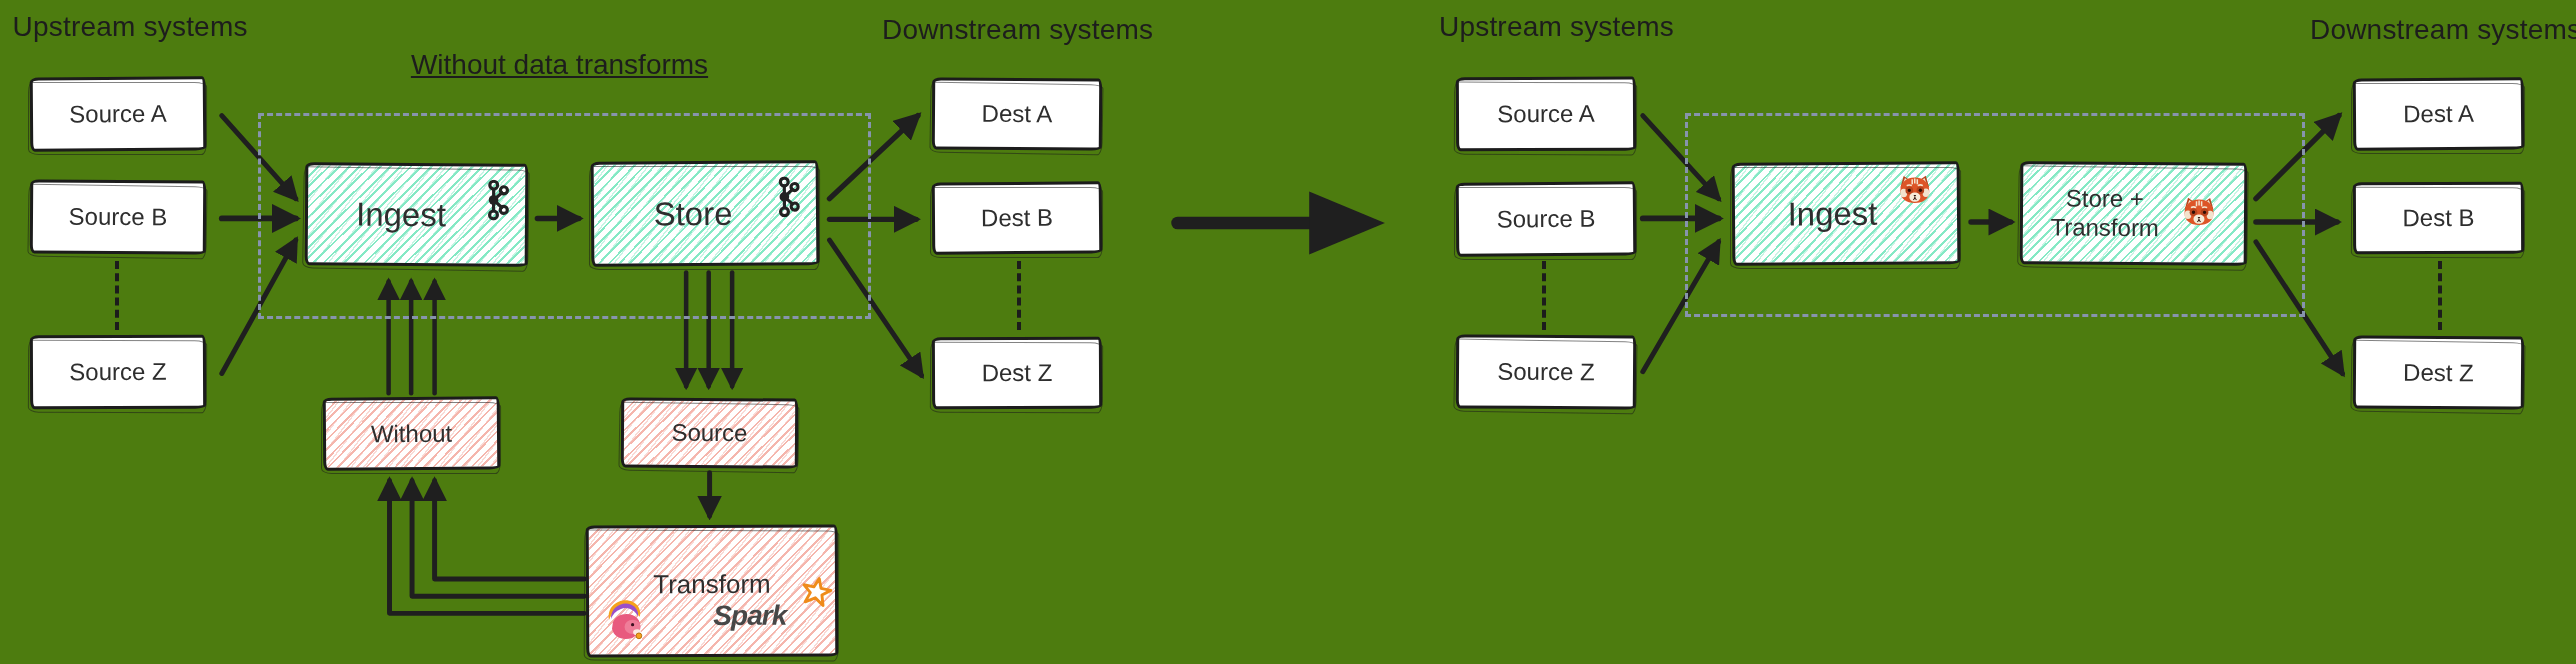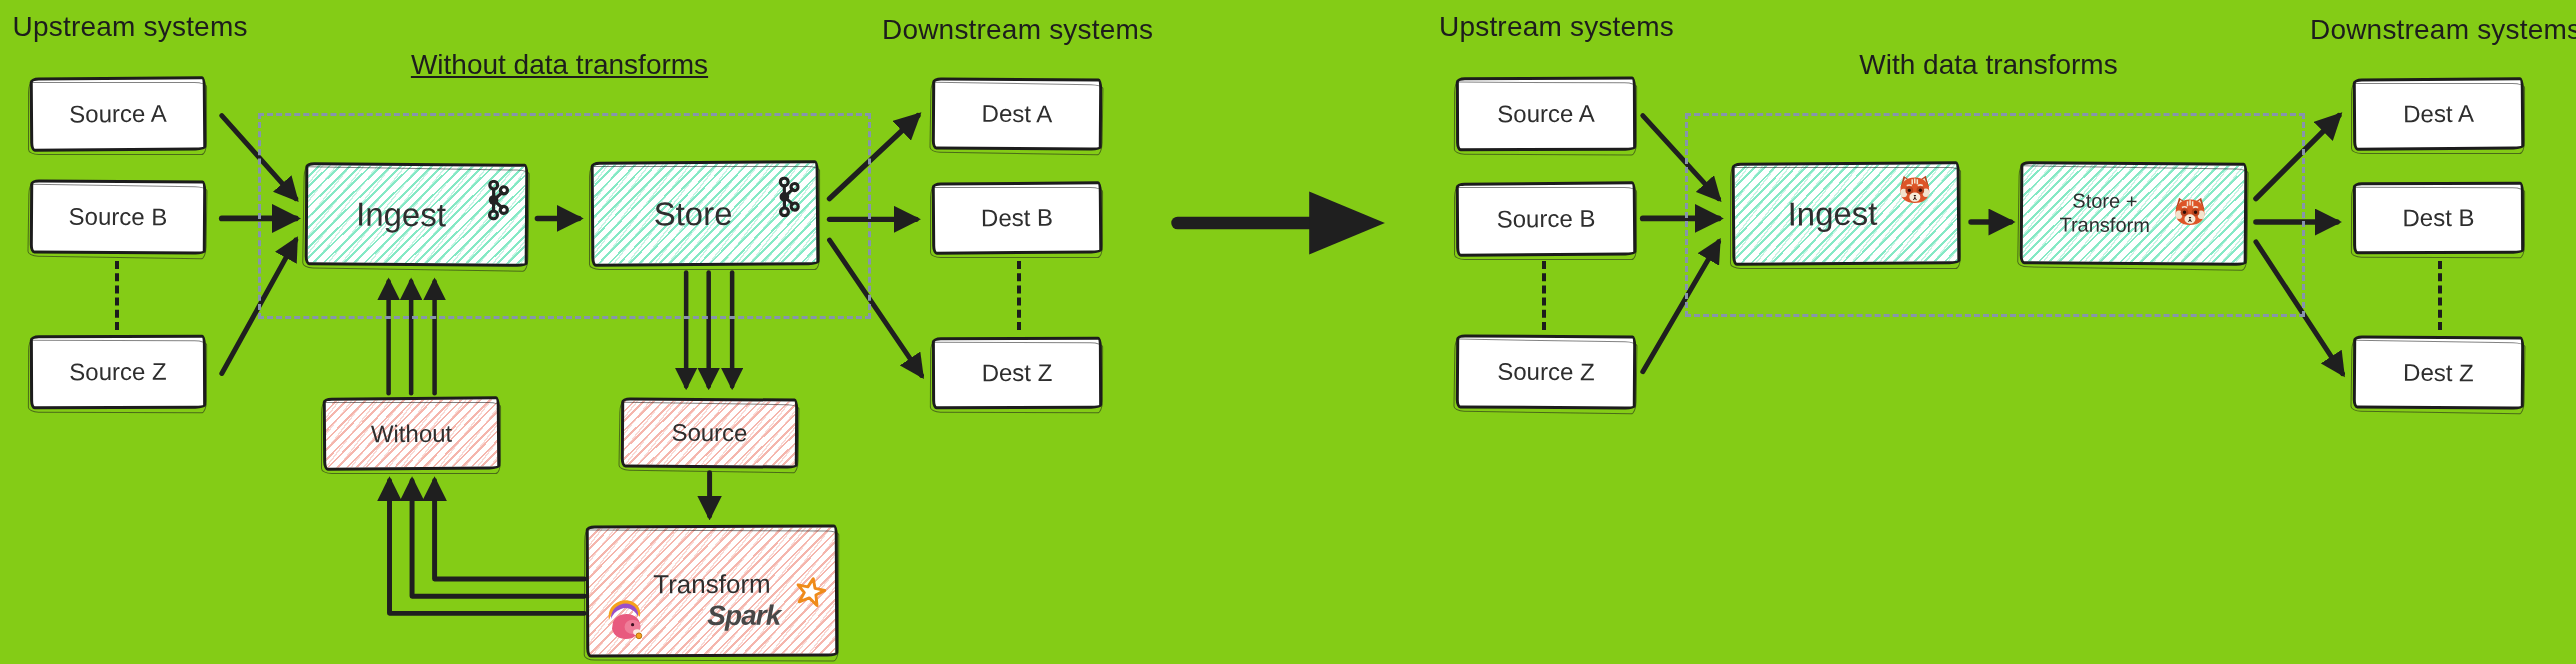--- a/index.html
+++ b/index.html
@@ -5,21 +5,21 @@
   :root{
     --ink:#1f1f1f;
     --teal-hatch:#85e9c5;
     --pink-hatch:#f5b6ad;
     --dashed-border:#8794ad;
     --spark-orange:#ef8b1a;
   }
   *{box-sizing:border-box;}
   html,body{margin:0;padding:0;background:#ffffff;}
   body{font-family:"Liberation Sans", sans-serif;color:#2b2b2b;}
-  #canvas{position:relative;width:2576px;height:665px;background:#84cc16;overflow:hidden;}
+  #canvas{position:relative;width:2576px;height:665px;background:#4d7c0f;overflow:hidden;}
 
   .lbl{position:absolute;font-size:28px;letter-spacing:0.2px;color:#1d1d1d;white-space:nowrap;}
   .title{position:absolute;font-size:28px;color:#1d1d1d;text-align:center;white-space:nowrap;}
 
   .box{position:absolute;display:flex;align-items:center;justify-content:center;
        background:#fff;border:3.2px solid #1c1c1c;
        border-radius:9px 3.6px 10.8px 4.5px / 4.5px 10.8px 3.6px 9px;
        font-size:24px;color:#2e2e2e;}
   .box.r1{transform:rotate(-0.45deg);}
   .box.r2{transform:rotate(0.4deg);}
@@ -35,26 +35,26 @@
   .hatch-pink{background-image:
       repeating-linear-gradient(135deg, var(--pink-hatch) 0 1.8px, transparent 1.8px 6.8px),
       repeating-linear-gradient(128deg, rgba(245,182,173,.5) 0 1.4px, transparent 1.4px 10px);}
 
   .pipe{font-size:33px;}
   .pipe .corner-icon{position:absolute;}
 
   .dashed-rect{position:absolute;border:3.2px dashed var(--dashed-border);background:transparent;}
   .vdash{position:absolute;width:0;border-left:4.5px dashed #1c1c1c;}
 
-  .two-line{font-size:20px;line-height:1.18;text-align:center;}
+  .two-line{font-size:24px;line-height:1.18;text-align:center;}
 
   #arrows{position:absolute;left:0;top:0;width:2576px;height:665px;pointer-events:none;}
 
   .transform-label{position:absolute;left:0;right:0;top:41px;text-align:center;font-size:26px;}
-  .spark-wrap{position:absolute;right:20px;bottom:21.6px;width:108px;height:41px;}
+  .spark-wrap{position:absolute;right:14px;bottom:21.6px;width:108px;height:41px;}
   .spark-text{position:absolute;left:0;bottom:0;font-size:28px;font-style:italic;font-weight:bold;
               color:#474747;letter-spacing:-0.9px;}
   .spark-star{position:absolute;right:-10.8px;top:-14.4px;}
   .flink-wrap{position:absolute;left:12.6px;bottom:5.4px;}
 </style>
 </head>
 <body>
 
 <div id="canvas">
 
@@ -181,21 +181,20 @@
       <span class="spark-text">Spark</span>
       <span class="spark-star">
         <svg width="31" height="31" viewBox="0 0 34 34">
           <polygon points="17,2 21,12 32,12 23.5,19 27,30 17,23.5 7,30 10.5,19 2,12 13,12" fill="#fff" stroke="#ef8b1a" stroke-width="3.2" stroke-linejoin="round" transform="rotate(12 17 17)"></polygon>
         </svg>
       </span>
     </span>
   </div>
 
   <div class="lbl" style="left:1439px;top:10.8px;">Upstream systems</div>
-  <div class="title" style="left:1781px;width:415px;top:49px;">With data transforms</div>
   <div class="lbl" style="left:2310px;top:14.4px;">Downstream systems</div>
 
   <div class="box r3" style="left:1456px;top:77px;width:180px;height:74px;">
       <span>Source A</span>
     </div>
   <div class="box r1" style="left:1456px;top:182px;width:180px;height:74px;">
       <span>Source B</span>
     </div>
   <div class="vdash" style="left:1542px;top:261px;height:69px;"></div>
   <div class="box r2" style="left:1456px;top:335px;width:180px;height:74px;">

